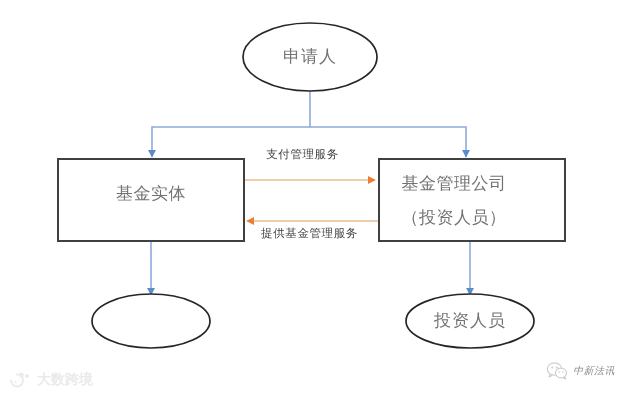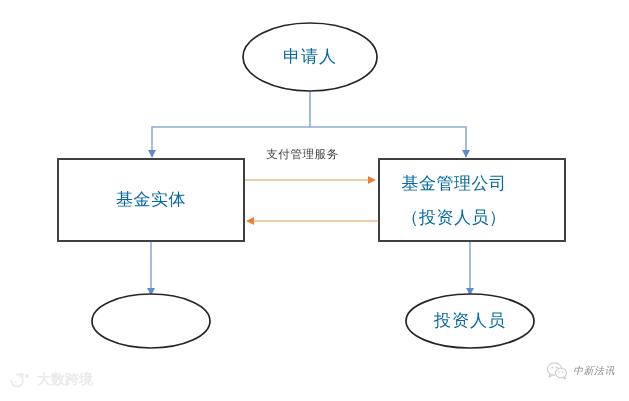--- a/index.html
+++ b/index.html
@@ -24,21 +24,21 @@
     width: 629px;
     height: 401px;
   }
   .node-label {
     position: absolute;
     display: flex;
     flex-direction: column;
     align-items: center;
     justify-content: center;
     text-align: center;
-    color: #0369a1;
+    color: #737373;
     pointer-events: none;
   }
   .ellipse-label {
     font-size: 17px;
     letter-spacing: 1px;
     line-height: 1.25;
   }
   .box-label {
     font-size: 17px;
     letter-spacing: 0.5px;
@@ -129,36 +129,37 @@
 
     <ellipse cx="151" cy="321" rx="59" ry="27" fill="#ffffff" stroke="#262626" stroke-width="1.7"></ellipse>
 
     <ellipse cx="470" cy="321" rx="64" ry="27" fill="#ffffff" stroke="#262626" stroke-width="1.7"></ellipse>
   </svg>
 
   <div class="node-label ellipse-label" style="left:243px; top:23px; width:134px; height:68px;">
     <span>申请人</span>
   </div>
 
-  <div class="node-label box-label" style="left:58px; top:158px; width:186px; height:82px;">
+  <div class="node-label box-label" style="left:58px; top:152px; width:186px; height:82px;">
     <span>基金实体</span>
   </div>
 
   <div class="node-label box-label" style="left:379px; top:159px; width:150px; height:82px;gap:11px;">
     <span>基金管理公司</span>
     <span>（投资人员）</span>
   </div>
 
 
   <div class="node-label ellipse-label" style="left:406px; top:294px; width:128px; height:54px;align-items:center;">
     <span>投资人员</span>
   </div>
 
   <div class="edge-label" style="left:240px; top:147px; width:125px;">支付管理服务</div>
 
+  <div class="edge-label" style="left:239px; top:226px; width:141px;">提供基金管理服务</div>
 
   <div class="watermark" id="watermark-left">
     <svg class="wm-logo" width="24" height="18" viewBox="0 0 24 18" xmlns="http://www.w3.org/2000/svg">
       <path d="M3 9.5 A6 6 0 1 0 9 3.5" fill="none" stroke="#c0c0c0" stroke-width="2" stroke-linecap="round"></path>
       <circle cx="13.5" cy="4" r="2.4" fill="#c0c0c0"></circle>
       <circle cx="19" cy="5" r="2.0" fill="#c0c0c0"></circle>
       <circle cx="7.5" cy="11" r="1.1" fill="#c0c0c0"></circle>
     </svg>
     <span class="wm-text">大数跨境</span>
   </div>

